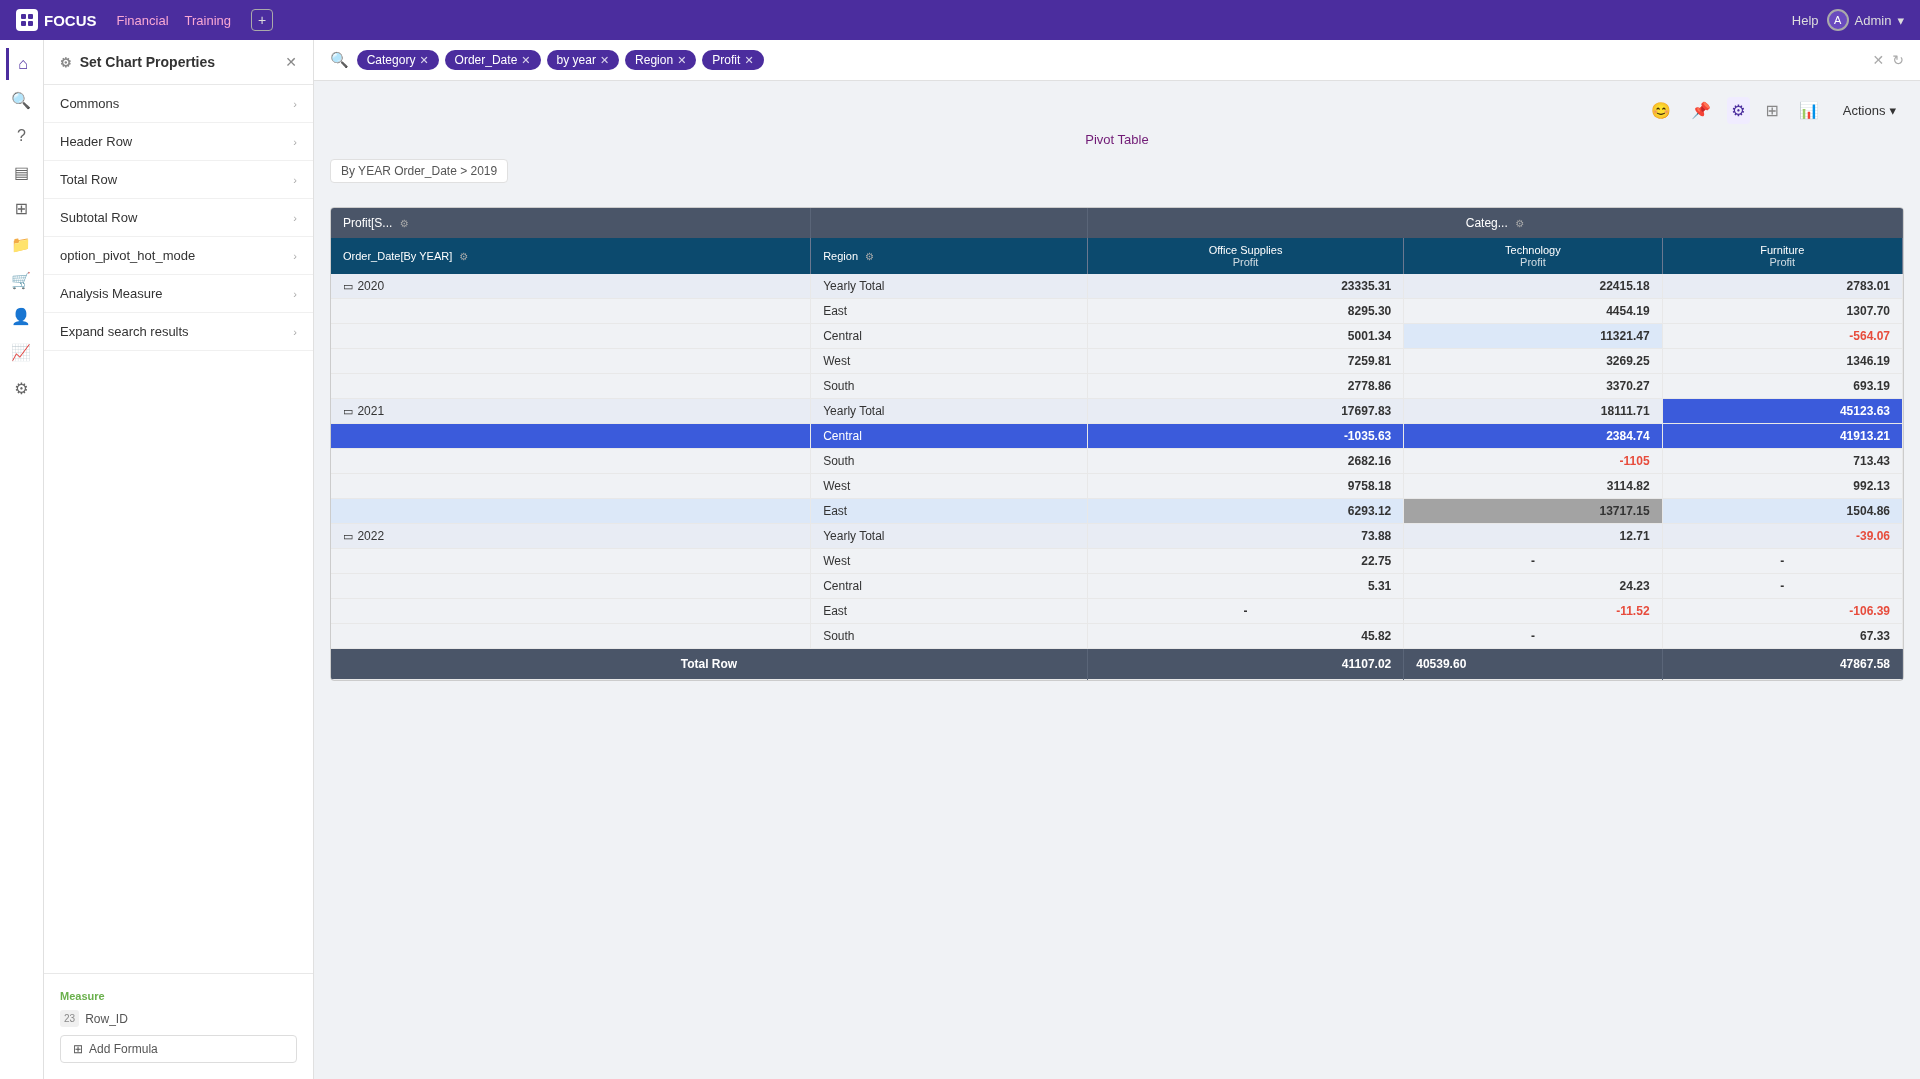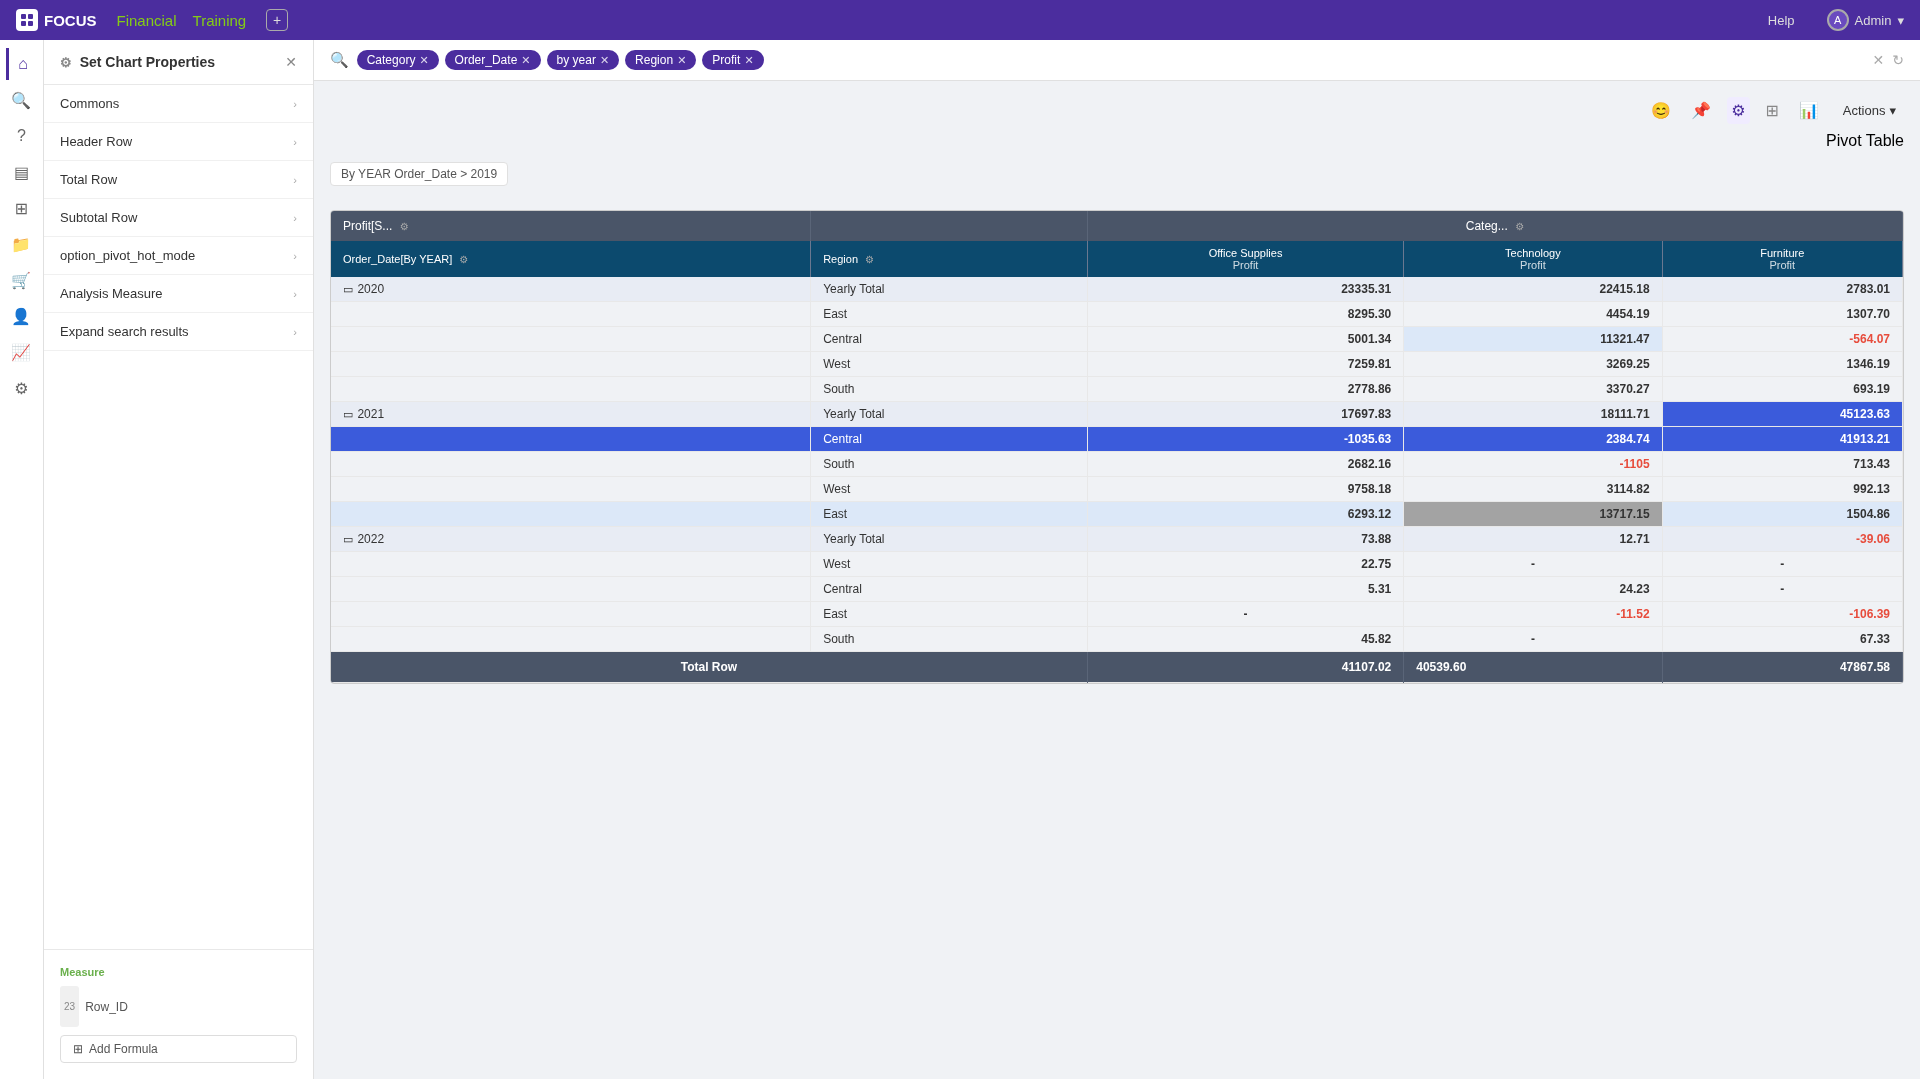--- a/index.html
+++ b/index.html
@@ -4,23 +4,23 @@
   <style>
     * { box-sizing: border-box; margin: 0; padding: 0; }
     body { font-family: 'Segoe UI', Arial, sans-serif; font-size: 13px; background: #f0f2f5; display: flex; flex-direction: column; height: 100vh; overflow: hidden; }
 
     
     .top-nav { background: #4b2d9e; display: flex; align-items: center; height: 40px; padding: 0 16px; gap: 20px; flex-shrink: 0; }
     .top-nav .logo { display: flex; align-items: center; gap: 6px; color: #fff; font-weight: 700; font-size: 15px; justify-content: space-between; }
     .top-nav .logo-icon { width: 22px; height: 22px; background: #fff; border-radius: 4px; display: flex; align-items: center; justify-content: center; }
     .top-nav .logo-icon svg { width: 14px; height: 14px; }
     .top-nav .nav-links { display: flex; gap: 16px; }
-    .top-nav .nav-link { color: #84cc16; font-size: 15px; cursor: pointer; }
+    .top-nav .nav-link { color: #f9a8d4; font-size: 13px; cursor: pointer; }
     .top-nav .add-btn { width: 22px; height: 22px; border: 1px solid #aaa; border-radius: 4px; display: flex; align-items: center; justify-content: center; color: #ddd; cursor: pointer; font-size: 14px; }
-    .top-nav .right { margin-left: auto; display: flex; align-items: center; gap: 32px; color: #ddd; font-size: 13px; }
+    .top-nav .right { margin-left: auto; display: flex; align-items: center; gap: 8px; color: #ddd; font-size: 13px; }
     .top-nav .right .help { cursor: pointer; }
     .top-nav .right .admin { display: flex; align-items: center; gap: 6px; cursor: pointer; }
     .top-nav .right .admin-icon { width: 22px; height: 22px; border-radius: 50%; border: 2px solid #aaa; display: flex; align-items: center; justify-content: center; font-size: 11px; color: #fff; background: #6a4bbf; }
 
     
     .main-layout { display: flex; flex: 1; overflow: hidden; }
 
     
     .icon-sidebar { width: 44px; background: #fff; border-right: 1px solid #e0e0e0; display: flex; flex-direction: column; align-items: center; padding-top: 8px; gap: 4px; flex-shrink: 0; }
     .icon-sidebar .icon-btn { width: 32px; height: 32px; display: flex; align-items: center; justify-content: center; border-radius: 4px; cursor: pointer; color: #666; font-size: 16px; }
@@ -31,21 +31,21 @@
     .props-header { display: flex; align-items: center; justify-content: space-between; padding: 14px 16px; border-bottom: 1px solid #e8e8e8; }
     .props-header-title { font-size: 14px; font-weight: 600; color: #333; display: flex; align-items: center; gap: 8px; }
     .props-header-icon { color: #888; font-size: 13px; }
     .props-close { cursor: pointer; color: #888; font-size: 14px; }
     .props-item { display: flex; align-items: center; justify-content: space-between; padding: 11px 16px; border-bottom: 1px solid #f0f0f0; cursor: pointer; }
     .props-item-label { font-size: 13px; color: #333; }
     .props-item-arrow { color: #aaa; font-size: 11px; }
     .props-bottom { padding: 16px; border-top: 1px solid #e8e8e8; margin-top: auto; }
     .measure-label { font-size: 11px; color: #6ab04c; font-weight: 600; margin-bottom: 8px; }
     .measure-item { display: flex; align-items: center; gap: 6px; font-size: 12px; color: #555; margin-bottom: 8px; }
-    .measure-icon { font-size: 10px; color: #888; background: #f0f0f0; border-radius: 3px; padding: 15px 4px; }
+    .measure-icon { font-size: 10px; color: #888; background: #f0f0f0; border-radius: 3px; padding: 3px 4px; }
     .add-formula-btn { display: flex; align-items: center; gap: 6px; font-size: 12px; color: #555; cursor: pointer; border: 1px solid #ddd; border-radius: 4px; padding: 6px 12px; margin-top: 8px; }
 
     
     .content-area { flex: 1; display: flex; flex-direction: column; overflow: hidden; }
 
     
     .search-bar { background: #fff; padding: 10px 16px; border-bottom: 1px solid #e0e0e0; display: flex; align-items: center; gap: 8px; }
     .search-icon-btn { color: #888; font-size: 15px; cursor: pointer; }
     .filter-tags { display: flex; gap: 6px; flex-wrap: wrap; flex: 1; }
     .filter-tag { background: #4b2d9e; color: #fff; border-radius: 14px; padding: 3px 10px; font-size: 12px; display: flex; align-items: center; gap: 4px; }
@@ -55,21 +55,21 @@
 
     
     .answer-bar { padding: 4px 16px; background: #fff; font-size: 11px; color: #aaa; border-bottom: 1px solid #e8e8e8; }
 
     
     .viz-area { flex: 1; overflow: auto; padding: 16px; }
     .viz-header { display: flex; align-items: center; justify-content: flex-end; gap: 12px; margin-bottom: 8px; }
     .viz-icon-btn { color: #888; font-size: 16px; cursor: pointer; padding: 4px; border-radius: 4px; }
     .viz-icon-btn.active { color: #4b2d9e; background: #f0ecff; }
     .actions-btn { display: flex; align-items: center; gap: 4px; font-size: 13px; color: #333; cursor: pointer; padding: 4px 8px; border-radius: 4px; }
-    .viz-title { text-align: right; font-size: 16px; font-weight: 500; color: #000000; margin-bottom: 12px; }
+    .viz-title { text-align: center; font-size: 13px; font-weight: 500; color: #701a75; margin-bottom: 12px; }
     .viz-subtitle { font-size: 12px; color: #555; margin-bottom: 12px; background: #fff; display: inline-block; padding: 4px 10px; border-radius: 4px; border: 1px solid #e0e0e0; }
 
     
     .pivot-table-container { border-radius: 4px; overflow: hidden; border: 1px solid #ccc; }
     table { width: 100%; border-collapse: collapse; font-size: 12px; }
     .col-header-row { background: #4a5568; color: #fff; }
     .col-header-row th { padding: 8px 12px; text-align: center; font-weight: 500; border-right: 1px solid #5a6578; }
     .col-header-row th:first-child { text-align: left; }
     .sub-header-row { background: #0c4a6e; color: #fff; }
     .sub-header-row th { padding: 6px 12px; text-align: center; font-weight: 400; font-size: 11px; border-right: 1px solid #6a7890; }

